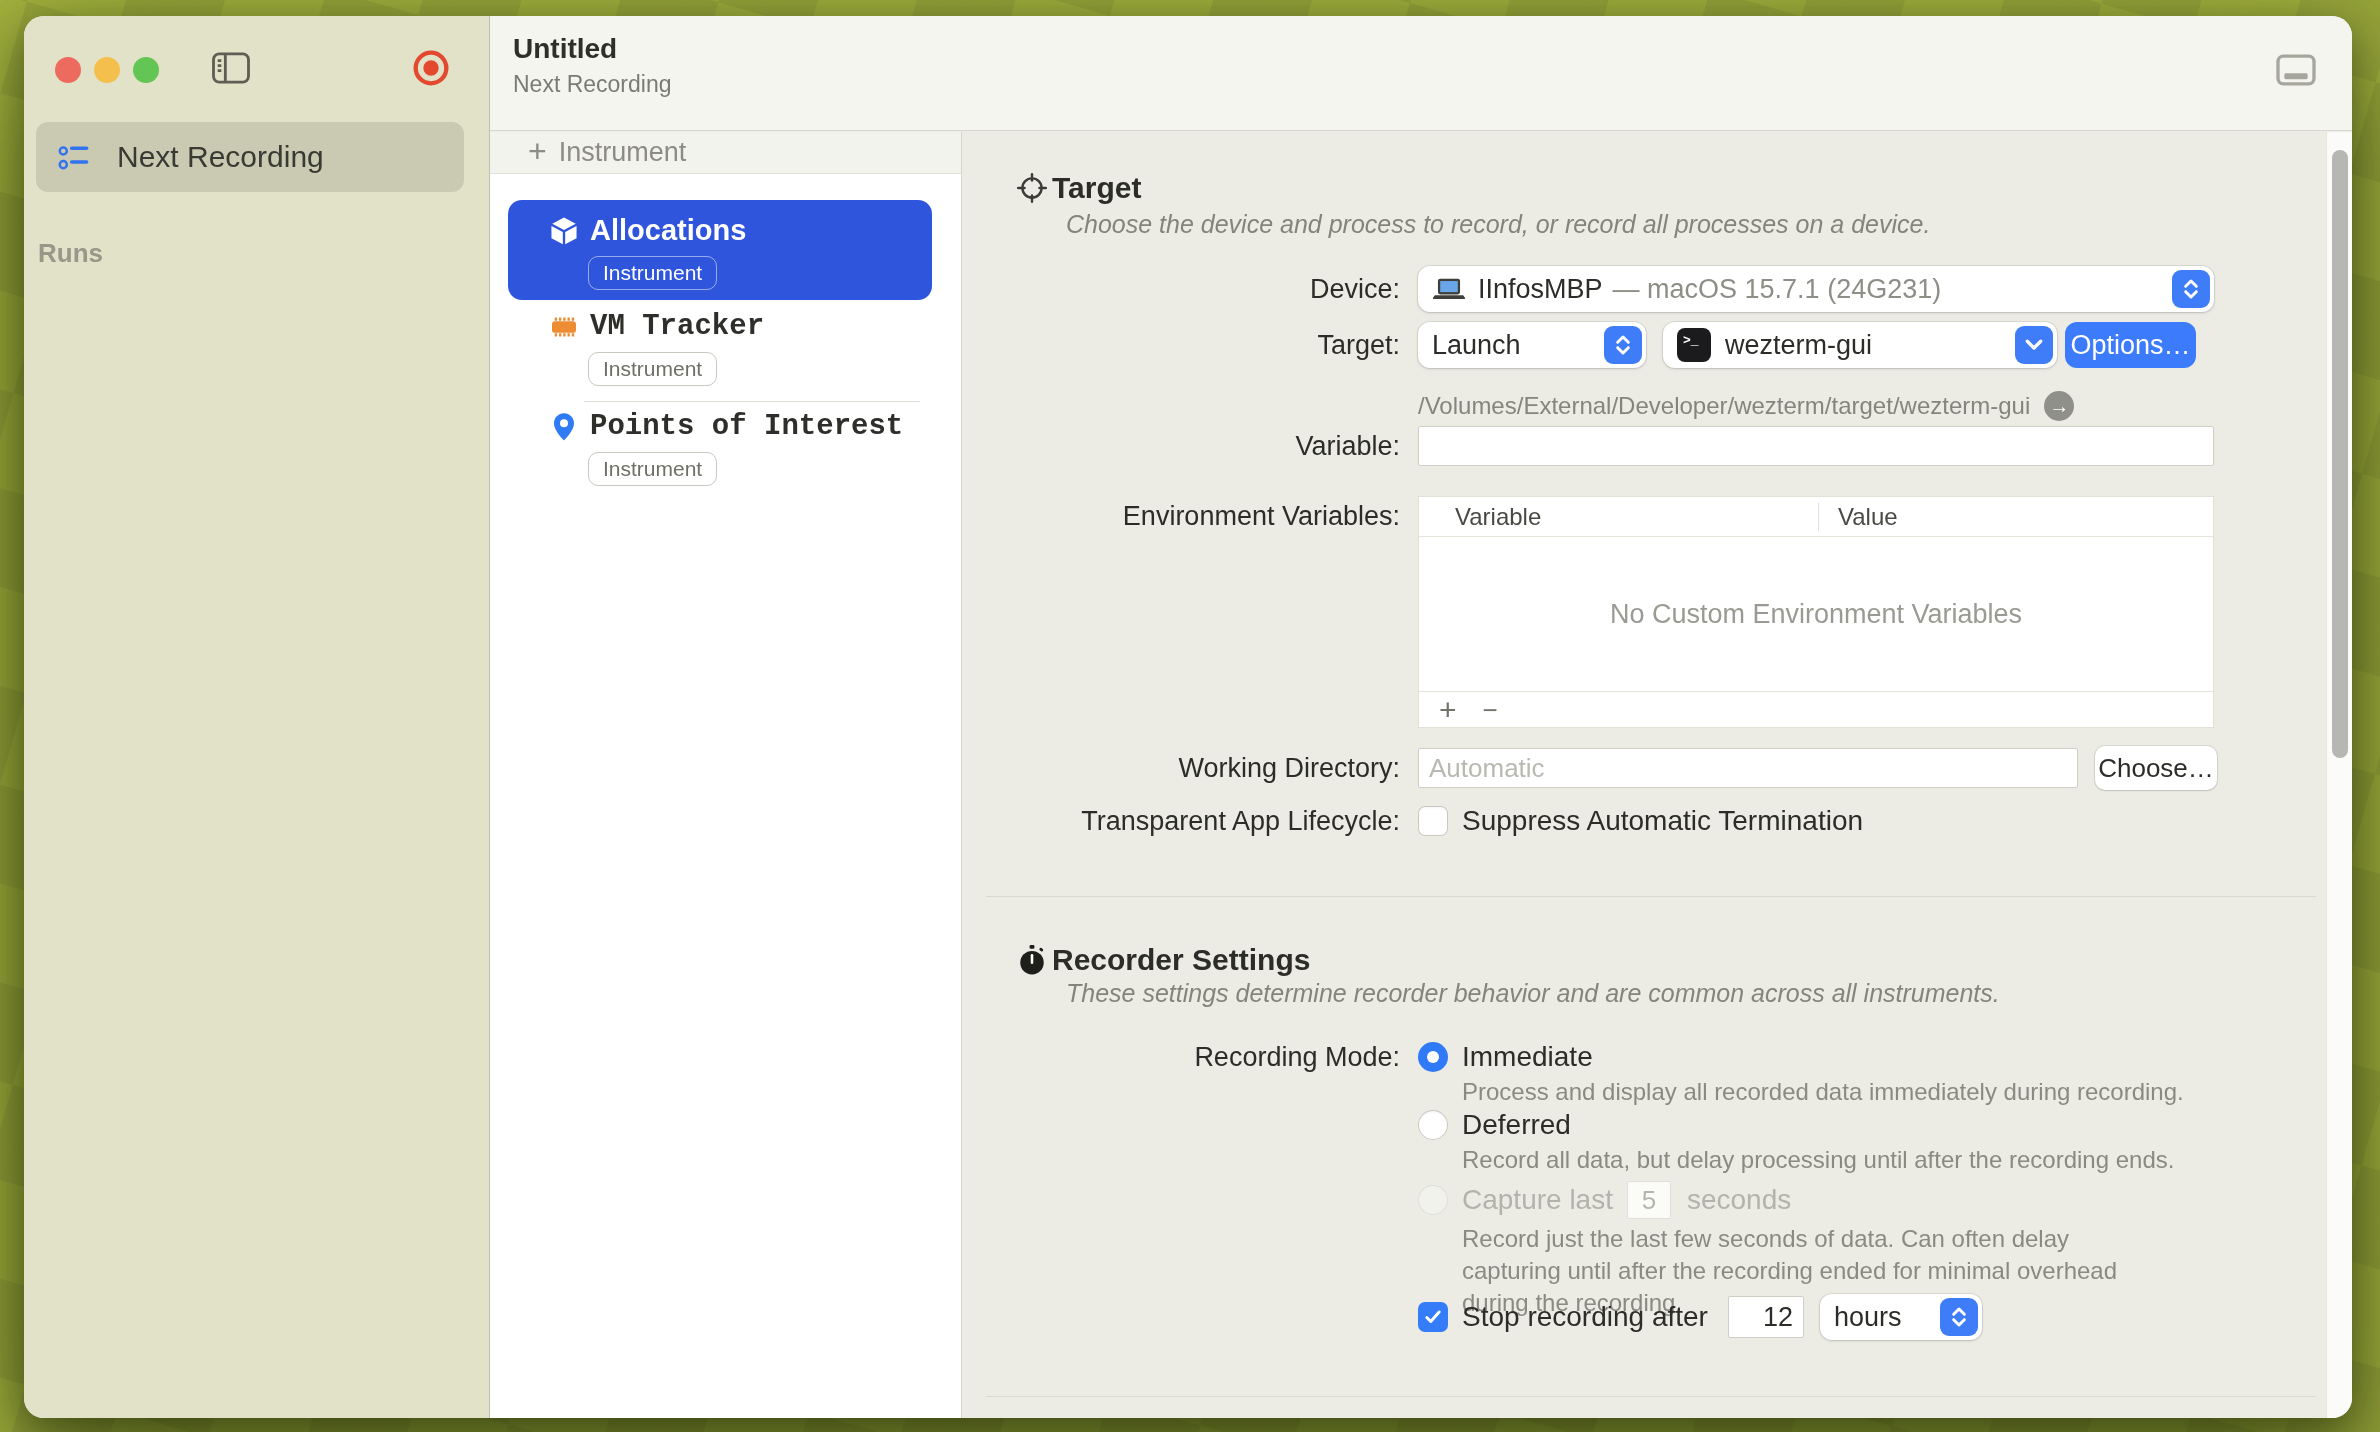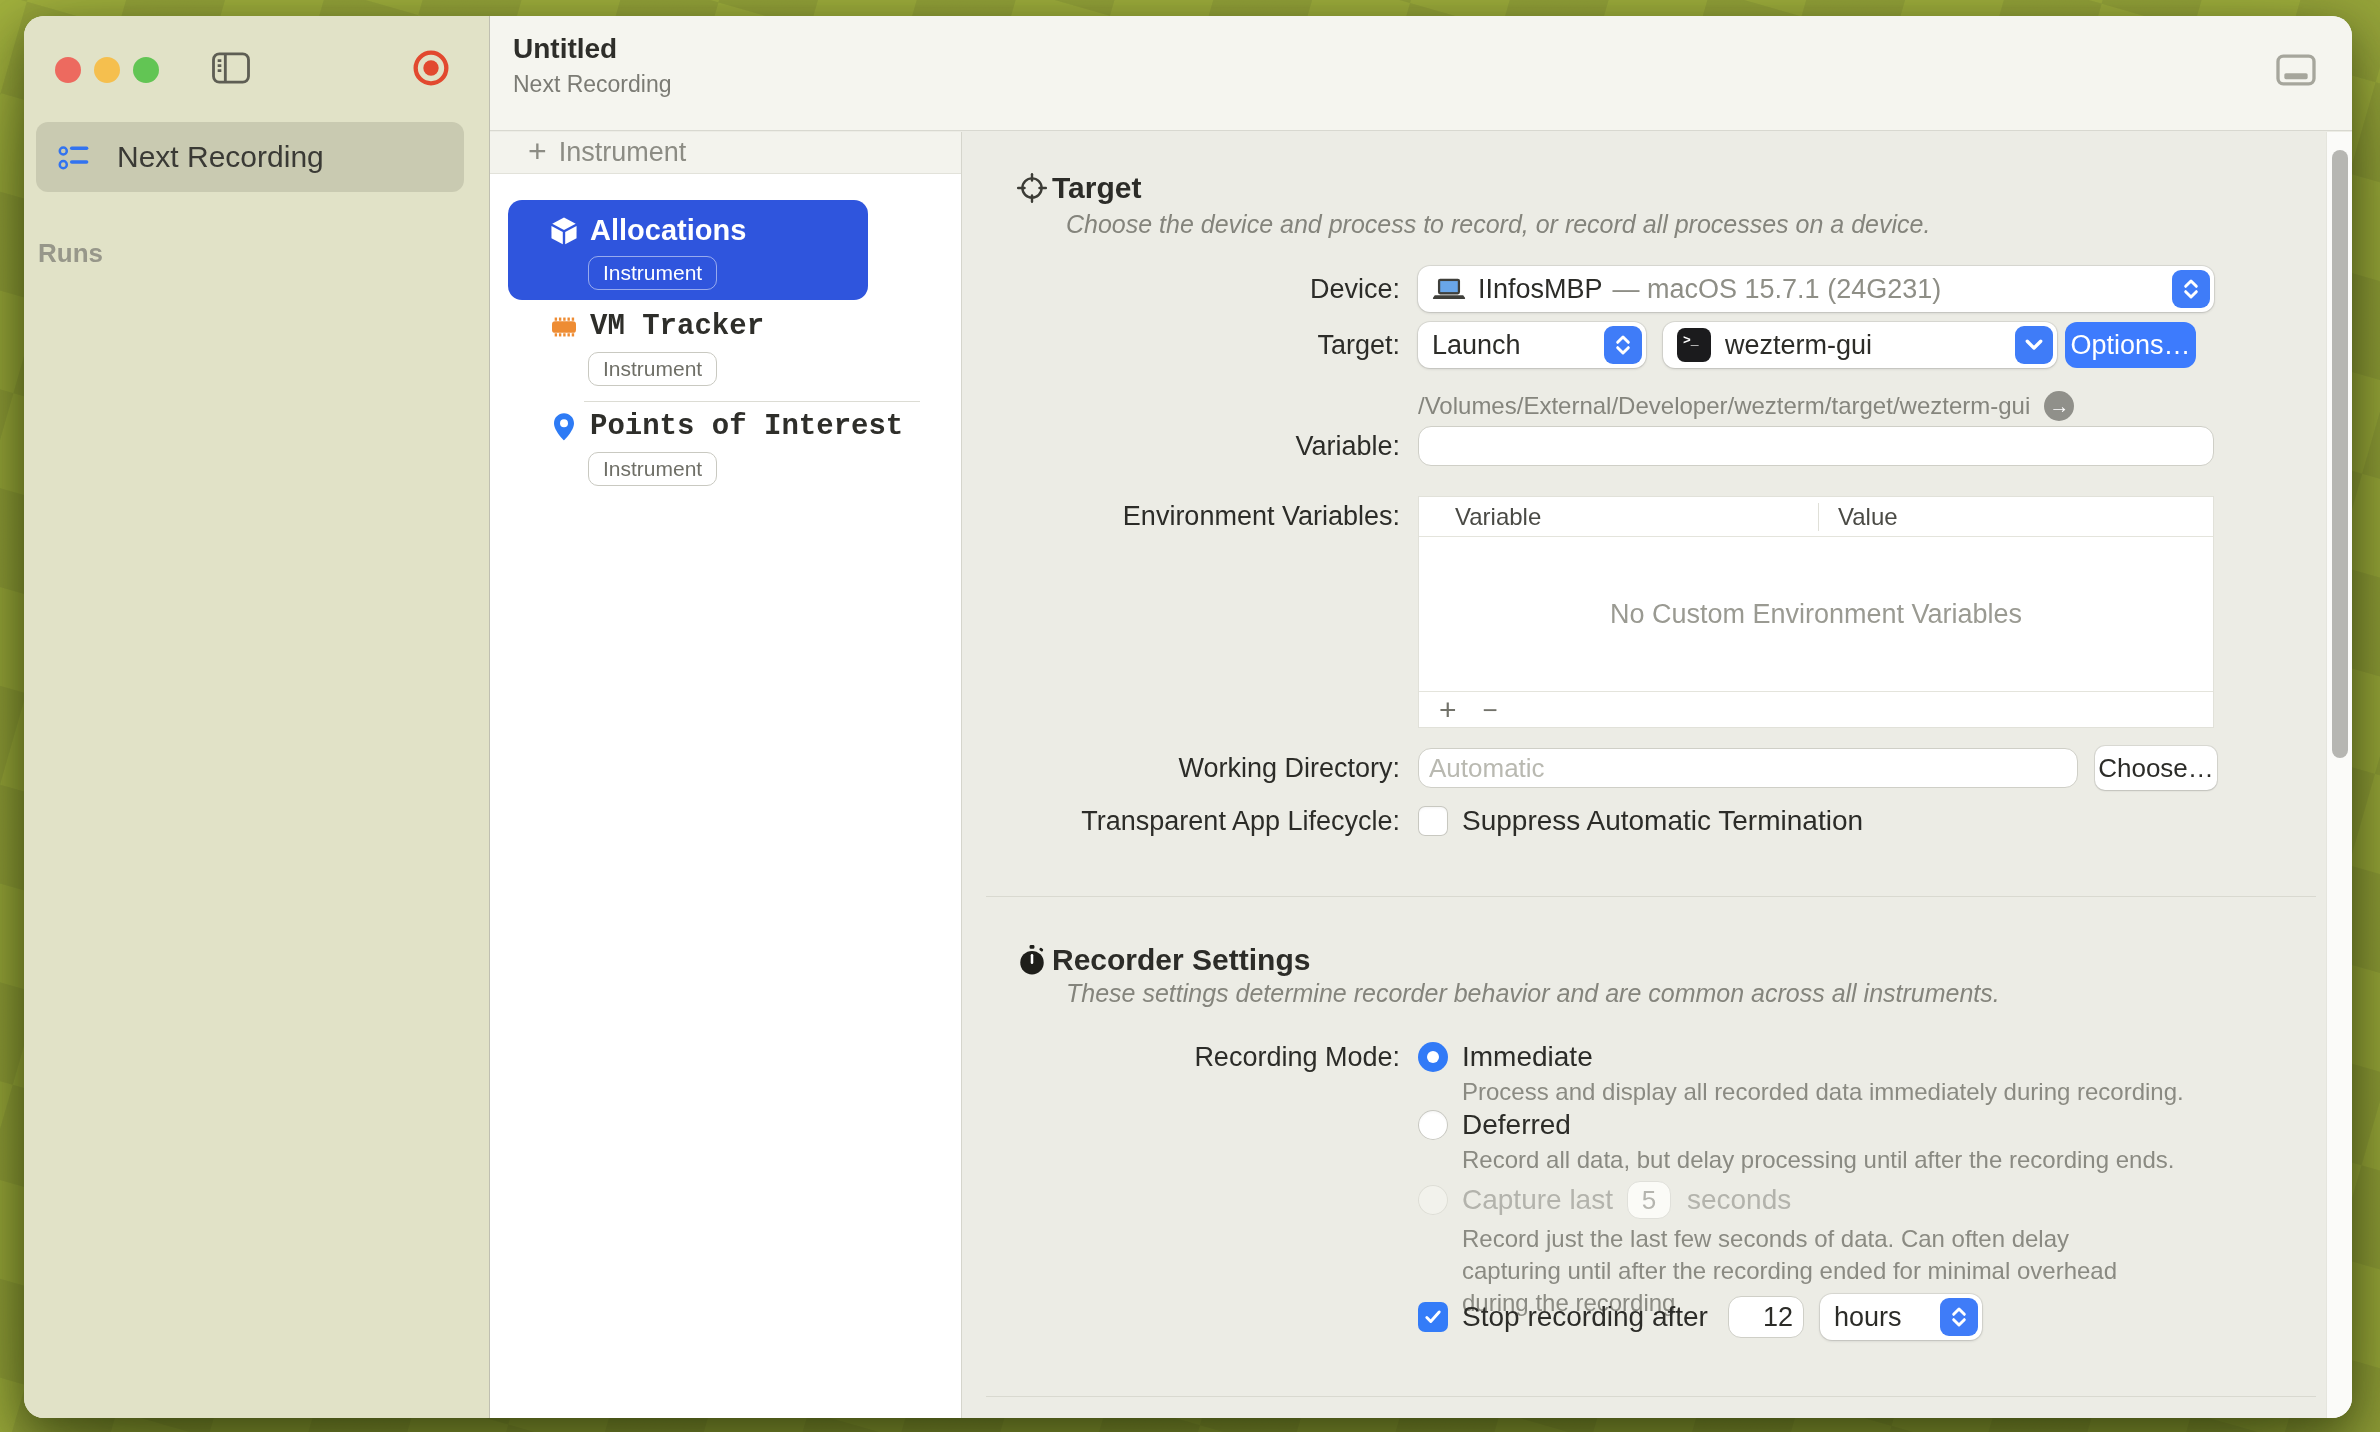--- a/index.html
+++ b/index.html
@@ -40,21 +40,21 @@
   .hdr-title { position:absolute; left:23px; top:17px; font-size:28px; font-weight:bold; color:#2e2e2a; }
   .hdr-sub { position:absolute; left:23px; top:55px; font-size:23px; color:#7b7b74; }
   .panel-toggle { position:absolute; right:36px; top:38px; width:40px; height:32px; }
 
   
   .ipanel { position:absolute; left:466px; top:116px; width:471px; bottom:0; background:#fff; }
   .itoolbar { position:absolute; left:0; top:0; width:100%; height:42px; background:#f3f3ed;
     border-bottom:1px solid #e2e2da; display:flex; align-items:center; padding-left:38px; color:#8c8c84; }
   .itoolbar .plus { font-size:32px; font-weight:300; margin-right:12px; line-height:1; margin-top:-3px; }
   .itoolbar .lab { font-size:27px; }
-  .inst-card { position:absolute; left:18px; top:68px; width:360px; height:100px; background:#2f55dd; border-radius:14px; }
+  .inst-card { position:absolute; left:18px; top:68px; width:424px; height:100px; background:#2f55dd; border-radius:14px; }
   .irow1 { display:flex; align-items:center; gap:10px; padding:14px 0 0 40px; }
   .irow1 .iico { width:32px; height:32px; flex:none; }
   .iname { font-size:29px; font-weight:600; }
   .inst-card .iname { color:#fff; }
   .ibadge { display:inline-block; margin:9px 0 0 80px; font-size:21px; padding:4px 14px; border-radius:10px; border:1.5px solid; }
   .inst-card .ibadge { color:#fff; border-color:rgba(255,255,255,.5); }
   .inst-plain { position:absolute; left:18px; width:424px; }
   .inst-plain .iname { color:#2e2e2a; }
   .inst-plain .ibadge { color:#6f6f67; border-color:#c9c9c1; background:#fff; }
   .inst-plain .irow1 { padding-left:40px;font-family:Liberation Mono, monospace; }
@@ -84,21 +84,21 @@
   .stepper { position:absolute; right:4px; top:4px; bottom:4px; width:38px; border-radius:9px; background:#3f7cf8;
     display:flex; align-items:center; justify-content:center; }
   .ptext-dark { color:#2c2c28; } .ptext-gray { color:#8e8e86; margin-left:10px; }
   .btn-blue { height:46px; border-radius:12px; background:#3d7bfd; color:#fff; font-size:27px;
     display:flex; align-items:center; justify-content:center; }
   .btn-white { height:44px; border-radius:10px; background:#fff; font-size:26px; color:#2c2c28;
     display:flex; align-items:center; justify-content:center;
     box-shadow:0 0 0 1px rgba(0,0,0,.08), 0 1px 2px rgba(0,0,0,.12); }
 
   input.tf { height:40px; border:1px solid #cfcfc7; background:#fff; font-size:26px; color:#2c2c28;
-    padding:0 10px; font-family:inherit; border-radius:13px; outline:none; }
+    padding:0 10px; font-family:inherit; border-radius:2px; outline:none; }
   input.tf::placeholder { color:#b9b9b1; }
 
   
   .envtable { width:796px; height:232px; background:#fff; border:1px solid #e1e1d9; position:relative; }
   .env-head { height:40px; border-bottom:1px solid #e4e4dc; display:flex; align-items:center; position:relative; }
   .env-col1 { padding-left:36px; font-size:24px; color:#4a4a45; }
   .env-col2 { position:absolute; left:419px; font-size:24px; color:#4a4a45; }
   .env-colsep { position:absolute; left:399px; top:6px; height:28px; width:1px; background:#e0e0d8; }
   .env-empty { height:154px; display:flex; align-items:center; justify-content:center; font-size:27px; color:#9a9a92; }
   .env-foot { height:36px; border-top:1px solid #e4e4dc; display:flex; align-items:center; padding-left:20px; gap:26px; }

